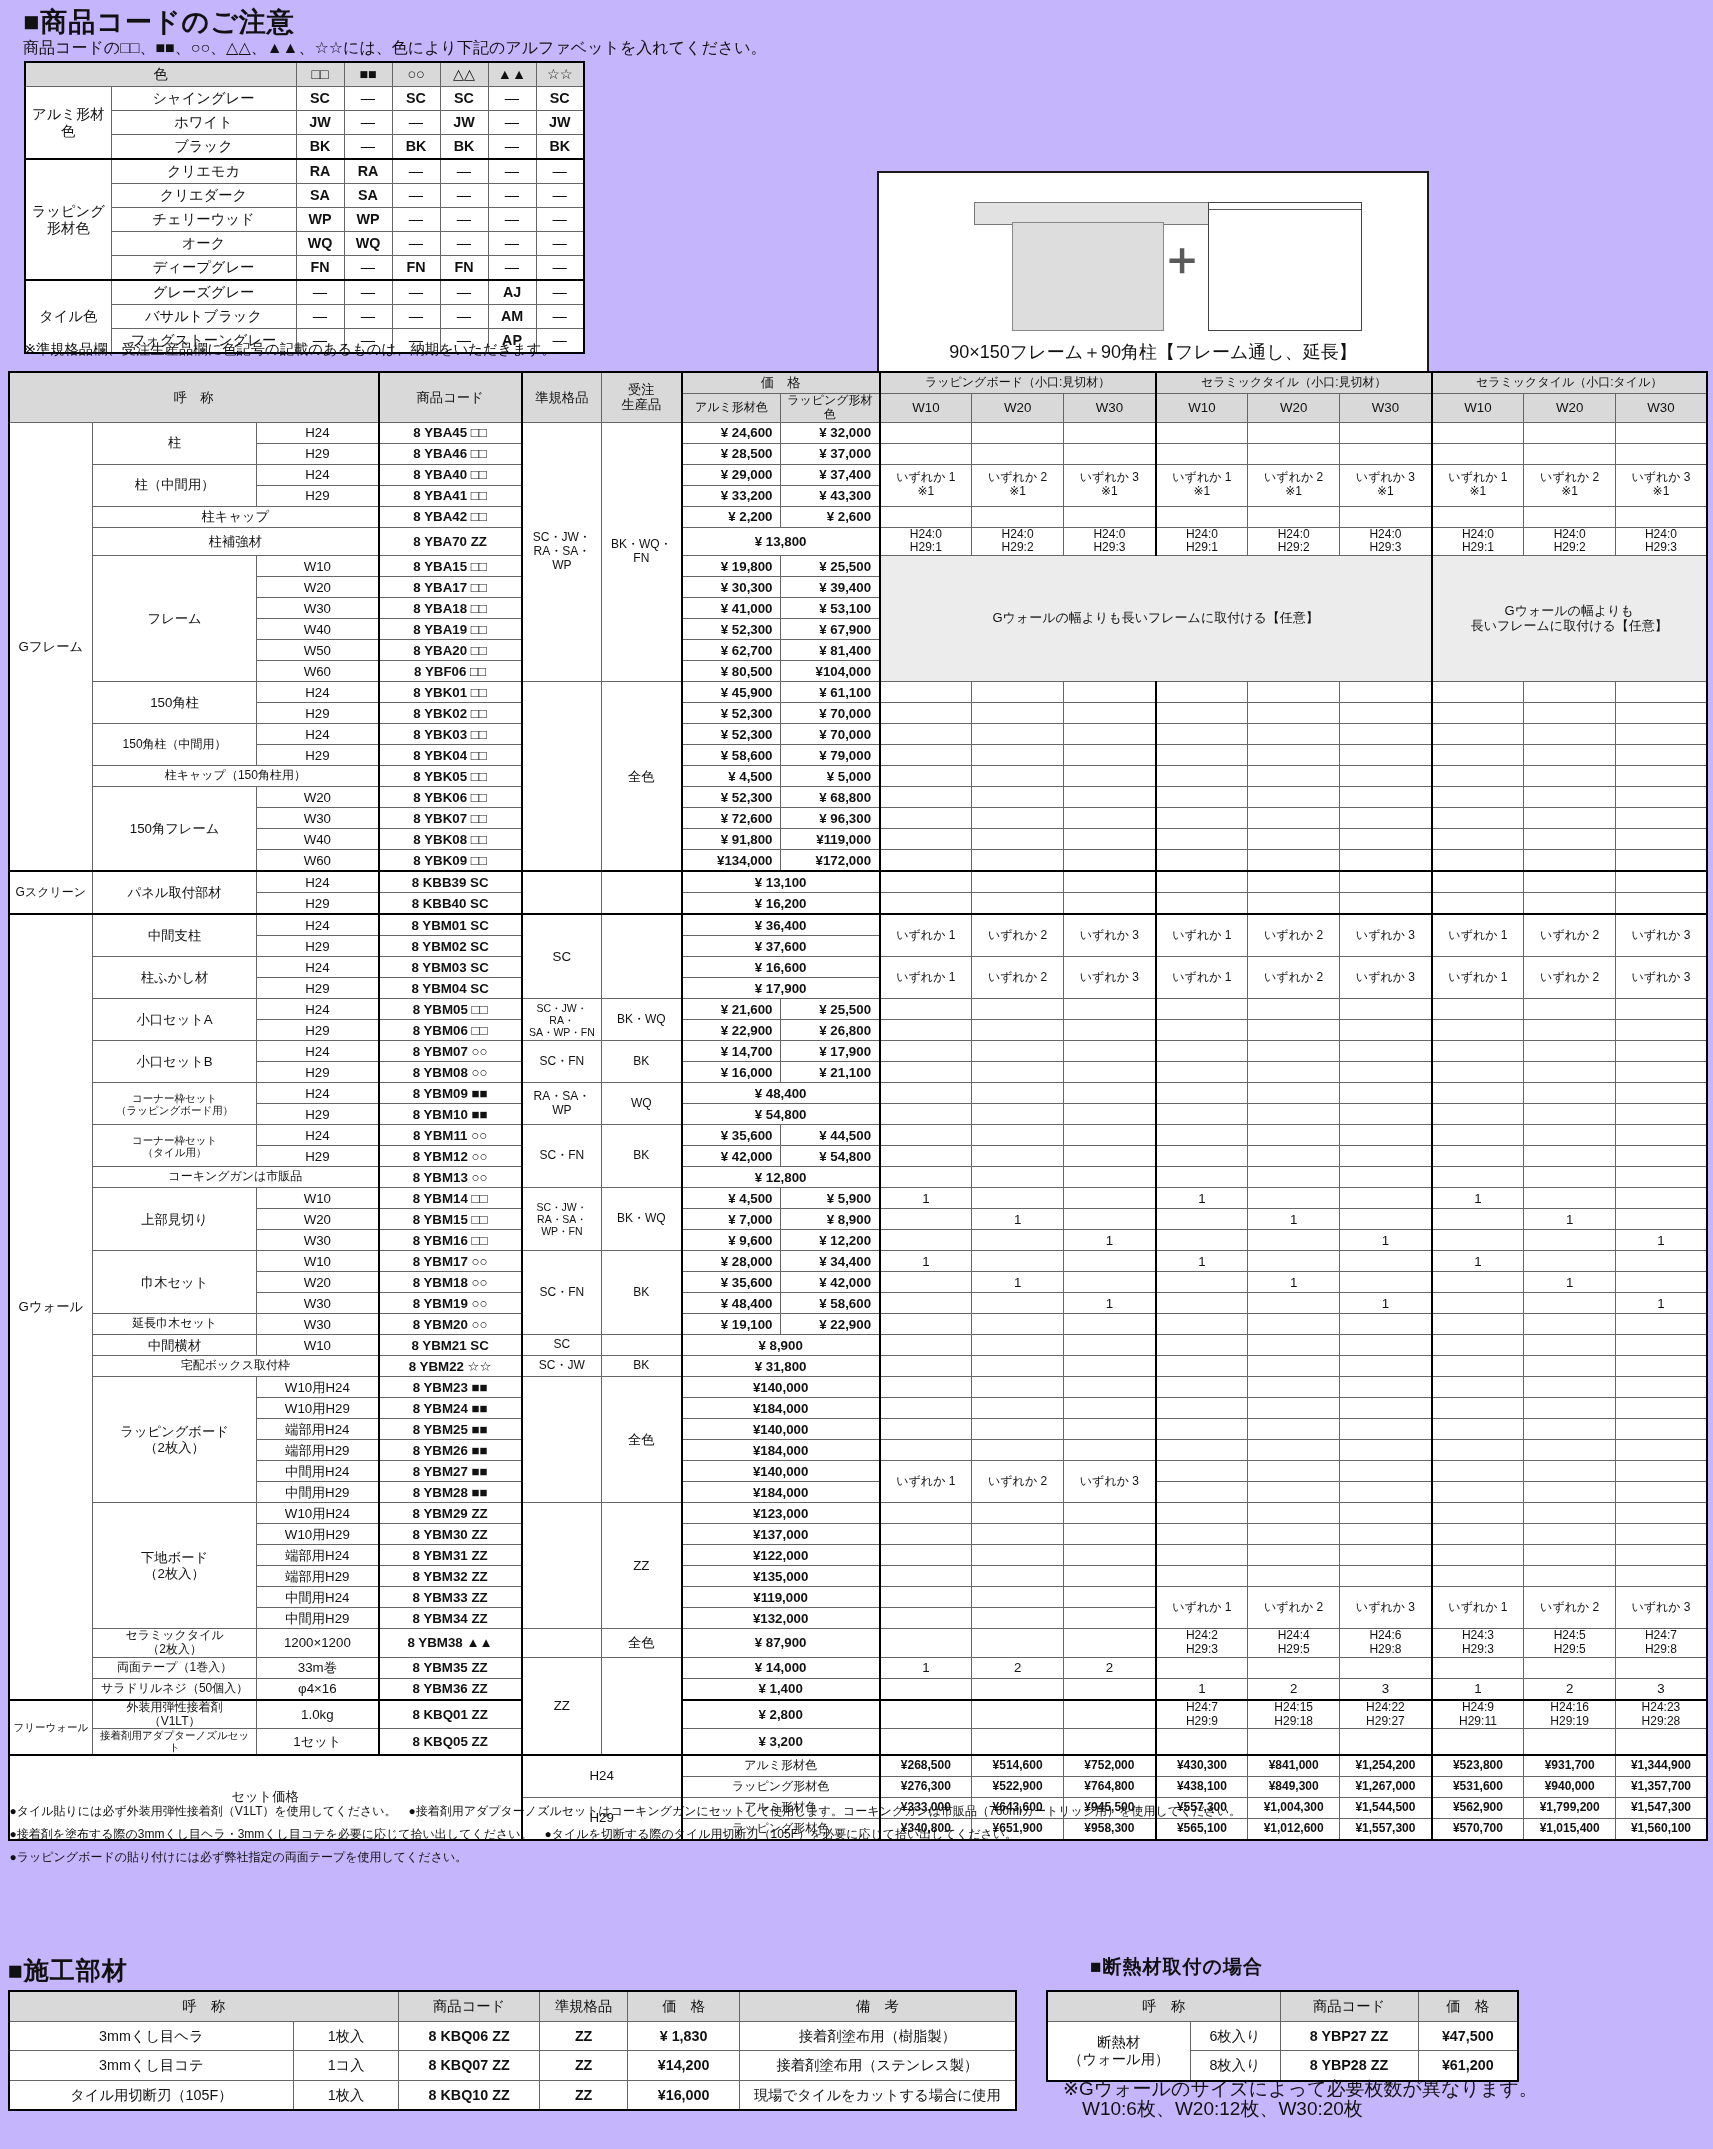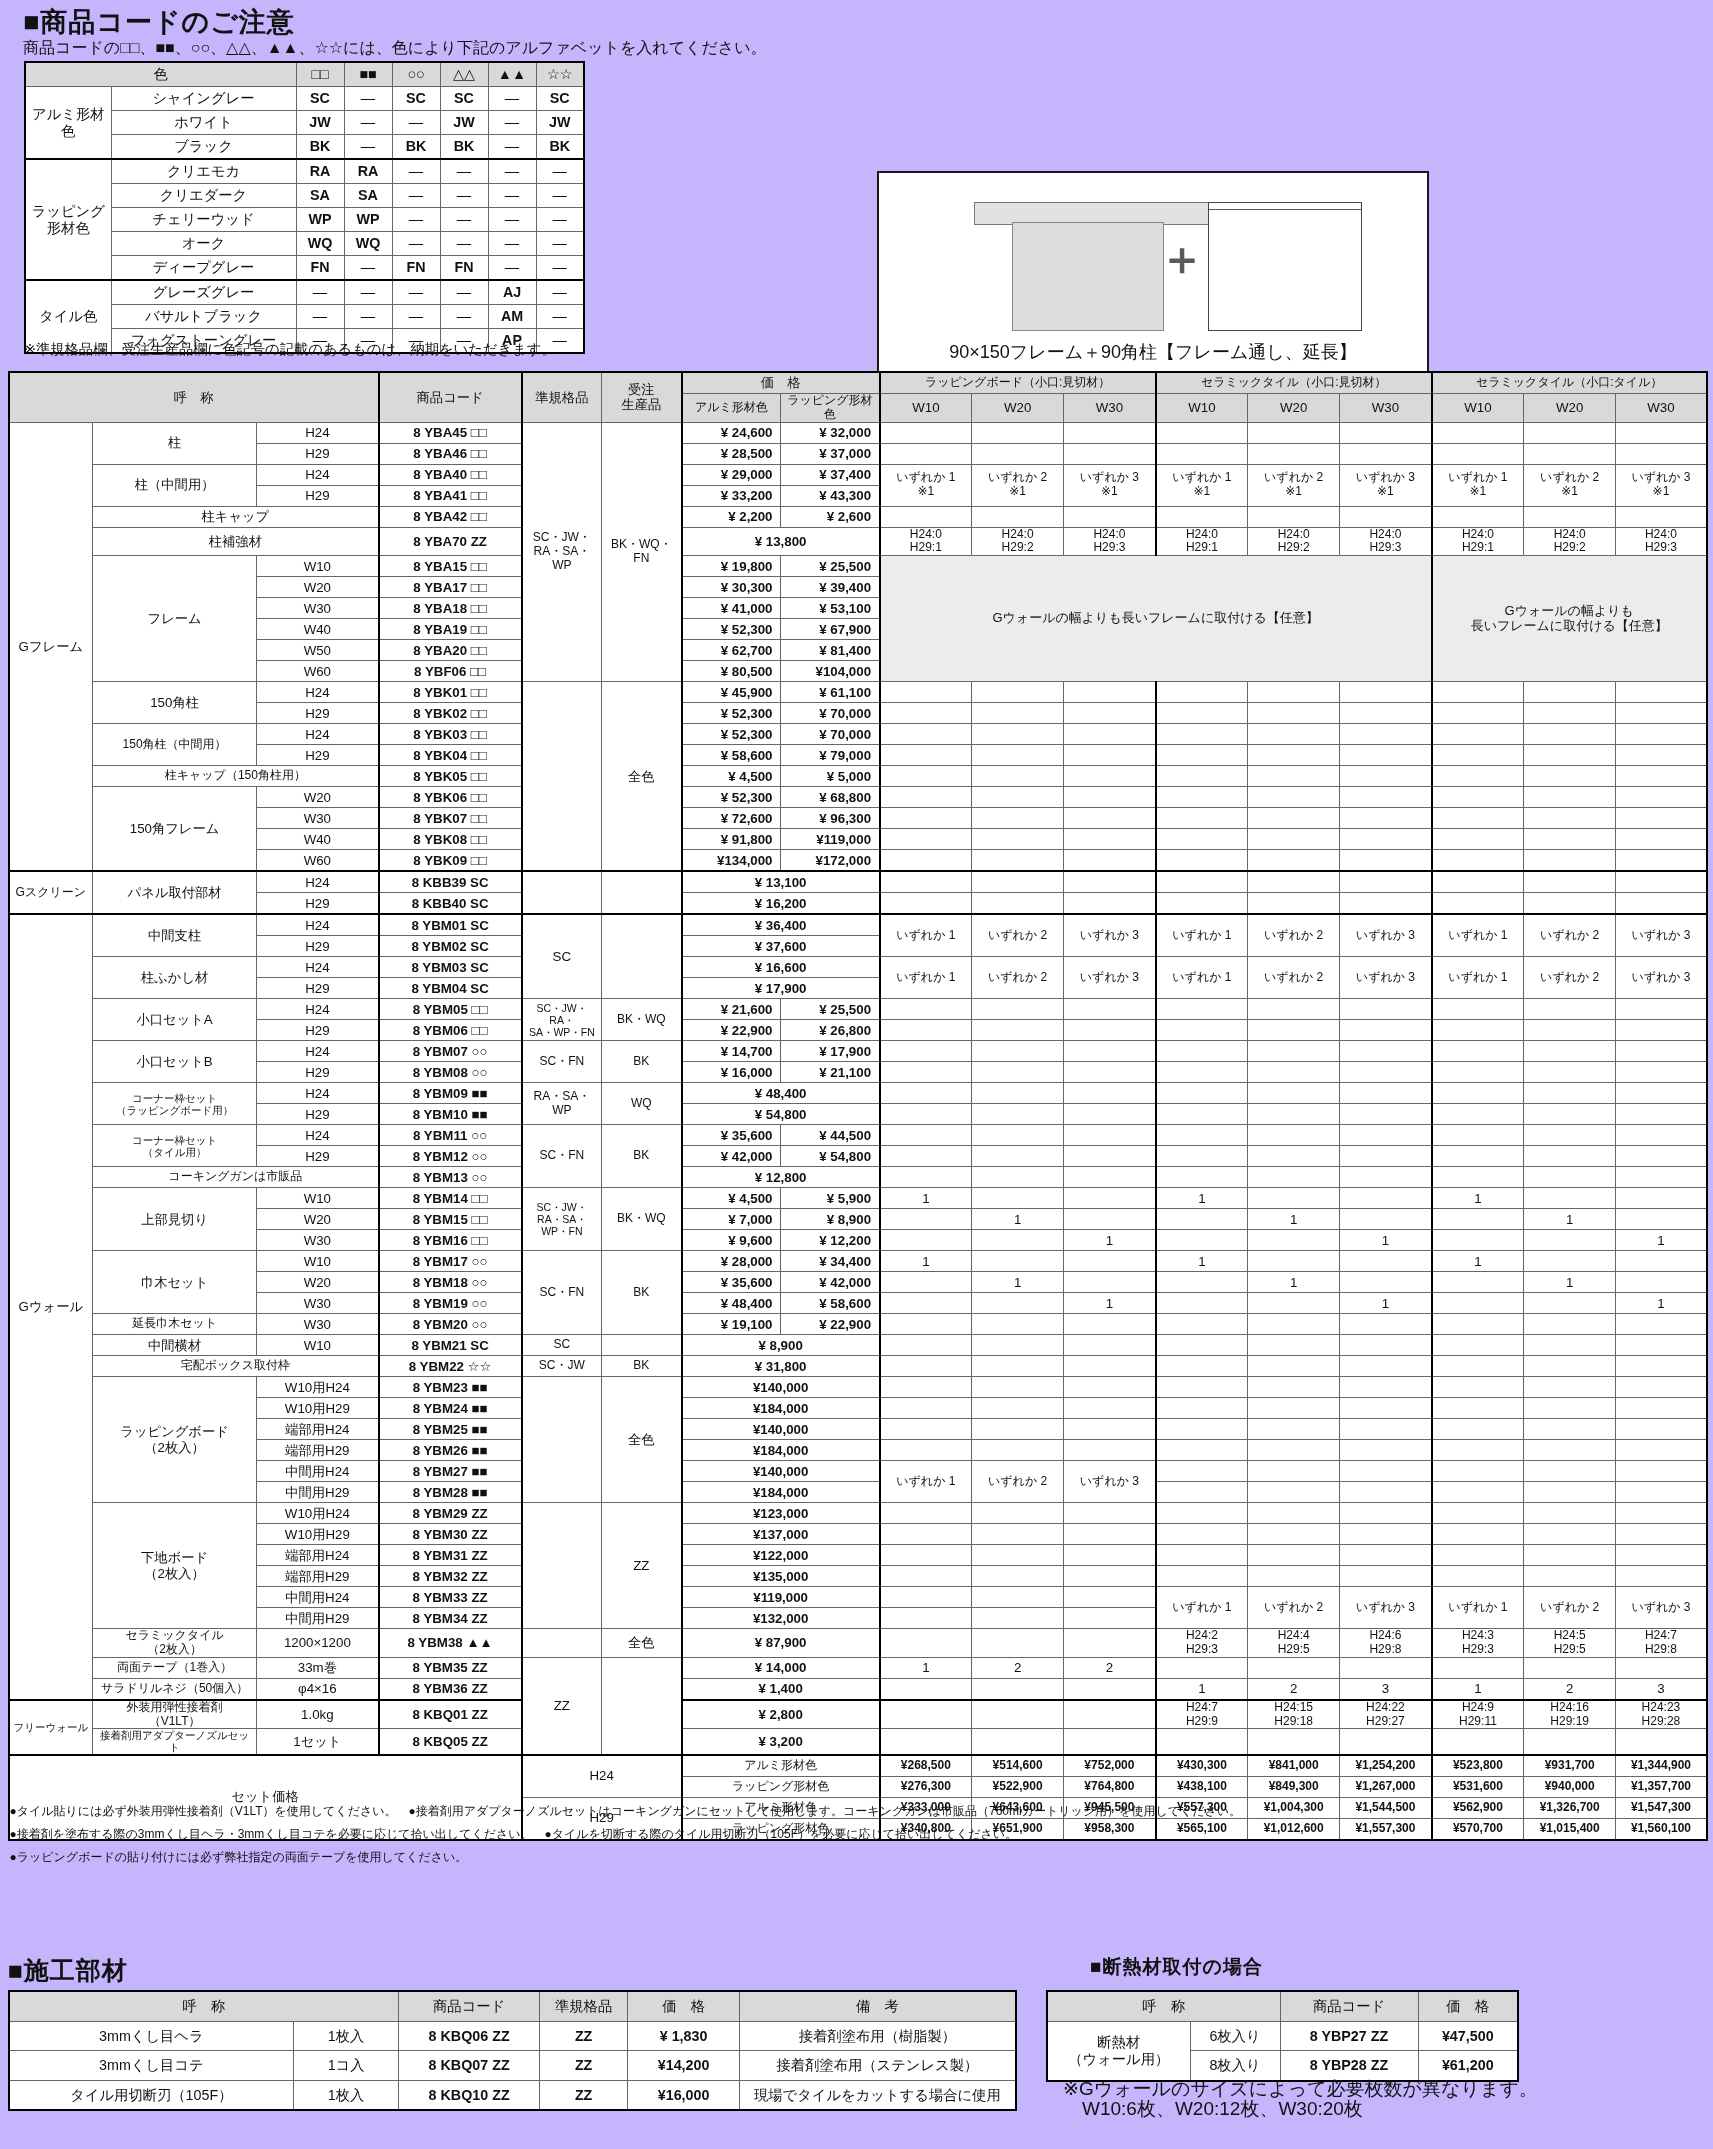--- a/index.html
+++ b/index.html
@@ -1174,21 +1174,21 @@
         <tr>
           <td colspan="2" rowspan="2" class="tl">H29</td>
           <td colspan="2" class="tl s">アルミ形材色</td>
           <td class="b s tl">¥333,000</td>
           <td class="b s">¥643,600</td>
           <td class="b s">¥945,500</td>
           <td class="b s tl">¥557,300</td>
           <td class="b s">¥1,004,300</td>
           <td class="b s">¥1,544,500</td>
           <td class="b s tl">¥562,900</td>
-          <td class="b s">¥1,326,700</td>
+          <td class="b s">¥1,799,200</td>
           <td class="b s">¥1,547,300</td>
         </tr>
         <tr>
           <td colspan="2" class="tl s">ラッピング形材色</td>
           <td class="b s tl">¥340,800</td>
           <td class="b s">¥651,900</td>
           <td class="b s">¥958,300</td>
           <td class="b s tl">¥565,100</td>
           <td class="b s">¥1,012,600</td>
           <td class="b s">¥1,557,300</td>

